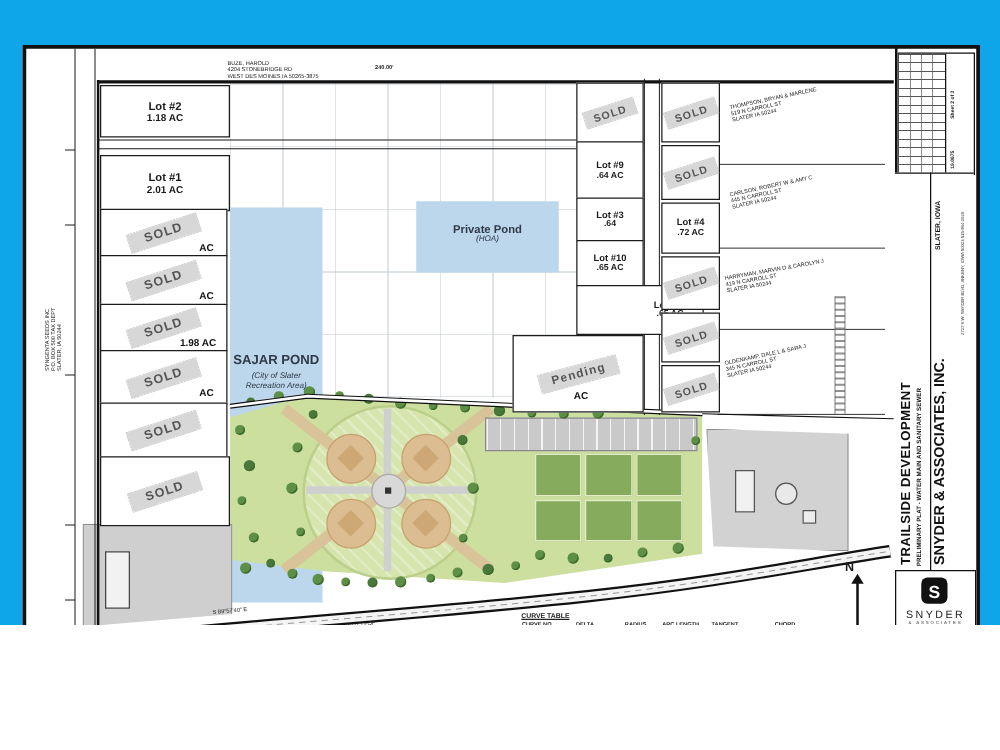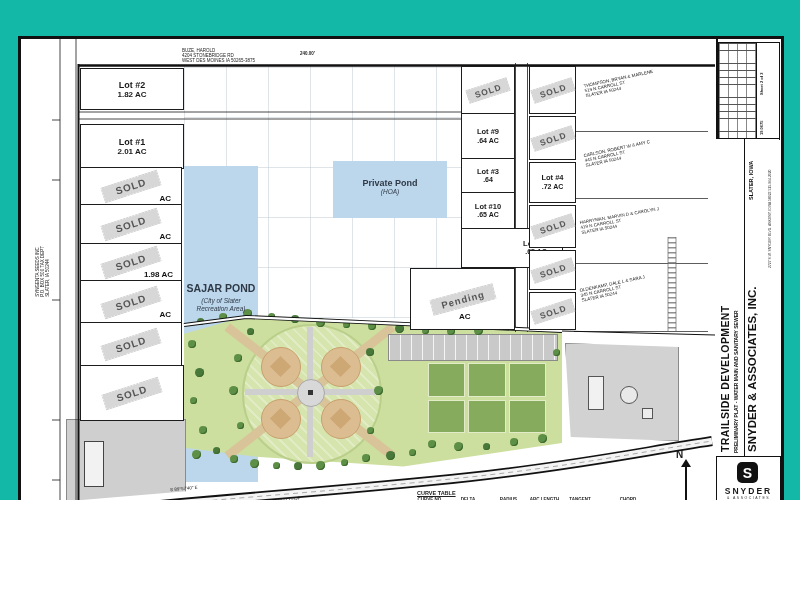--- a/index.html
+++ b/index.html
@@ -1,16 +1,16 @@
 <!DOCTYPE html>
 <html><head>
 <meta charset="utf-8">
 <style>
   html,body{margin:0;padding:0;background:#fff;}
-  #stage{position:relative;width:800px;height:500px;background:#14b8a6;overflow:hidden;
+  #stage{position:relative;width:800px;height:500px;background:#0ea5e9;overflow:hidden;
          font-family:"Liberation Sans",sans-serif;color:#1a1a1a;}
   .abs{position:absolute;}
   
   #sheet{position:absolute;left:18px;top:36px;width:760px;height:506px;border:3px solid #111;background:#fff;}
   #pageedge{position:absolute;left:0;top:587px;width:800px;height:2px;background:#e2e2e2;}
   
   .lot{position:absolute;background:#fff;border:1.5px solid #1c1c1c;display:flex;flex-direction:column;
        align-items:center;justify-content:center;text-align:center;}
   .lot .nm{font-weight:bold;font-size:9px;line-height:10px;}
   .lot .ar{font-weight:bold;font-size:8px;line-height:9px;}
@@ -177,21 +177,21 @@
       <path d="M78 513 C 210 499, 330 492, 470 477 C 580 465, 640 452, 712 441" stroke="#111" stroke-width="10"></path>
       <path d="M78 513 C 210 499, 330 492, 470 477 C 580 465, 640 452, 712 441" stroke="#f4f4f4" stroke-width="6.5"></path>
       <path d="M78 513 C 210 499, 330 492, 470 477 C 580 465, 640 452, 712 441" stroke="#888" stroke-width="0.7" stroke-dasharray="5 4"></path>
       <path d="M48 528 L262 506" stroke="#333" stroke-width="9" stroke-dasharray="1.5 4.5"></path>
       <path d="M48 528 L262 506" stroke="#333" stroke-width="1.2"></path>
     </g>
   </svg>
 
   <div class="lot" style="left:80px;top:68px;width:102px;height:40px;">
     <span class="nm">Lot #2</span>
-    <span class="ar">1.82 AC</span>
+    <span class="ar">1.18 AC</span>
   </div>
   <div class="lot" style="left:80px;top:124px;width:102px;height:43px;align-items:center;">
     <span class="nm">Lot #1</span>
     <span class="ar">2.01 AC</span>
   </div>
   <div class="lot" style="left:80px;top:167px;width:100px;height:37px;">
     <div class="stamp" style="width:58px;height:15px;font-size:10px;">
         <span>SOLD</span>
       </div>
     <span class="frag" style="right:10px;bottom:2px;">AC</span>
@@ -384,21 +384,21 @@
   <div class="abs" style="left:744px;top:138px;width:1px;height:318px;background:#111;"></div>
   <div class="vup" style="left:719px;top:312px;height:140px;font-size:10.5px;letter-spacing:.4px;">TRAILSIDE DEVELOPMENT</div>
   <div class="vup" style="left:733px;top:303px;height:150px;font-size:5px;">PRELIMINARY PLAT - WATER MAIN AND SANITARY SEWER</div>
   <div class="vup" style="left:748px;top:150px;height:50px;font-size:5.5px;">SLATER, IOWA</div>
   <div class="vup" style="left:746px;top:280px;height:172px;font-size:11.5px;">SNYDER &amp; ASSOCIATES, INC.</div>
   <div class="vup" style="left:768px;top:148px;height:120px;font-size:3.4px;font-weight:normal;color:#333;">2727 S.W. SNYDER BLVD.  ANKENY, IOWA 50023  515-964-2020</div>
   <div class="tb-box" style="left:716px;top:456px;width:63px;height:76px;">
     <div class="abs" style="left:20px;top:5px;width:21px;height:21px;background:#111;border-radius:5px;display:flex;align-items:center;justify-content:center;">
       <span style="color:#fff;font-weight:bold;font-size:14px;line-height:14px;">S</span>
     </div>
-    <div class="abs" style="left:0;top:29px;width:63px;text-align:center;font-weight:bold;font-size:8.5px;letter-spacing:2px;">SNYDER</div>
+    <div class="abs" style="left:0;top:29px;width:63px;text-align:center;font-weight:normal;font-size:8.5px;letter-spacing:2px;">SNYDER</div>
     <div class="abs" style="left:0;top:39px;width:63px;text-align:center;font-size:3.5px;letter-spacing:1.5px;color:#333;">&amp; ASSOCIATES</div>
     <div class="abs" style="left:0;top:46px;width:63px;height:1px;background:#111;"></div>
     <div class="abs" style="left:2px;top:48px;width:59px;display:flex;justify-content:space-between;align-items:center;">
       <span style="font-size:3.8px;color:#333;">Project No:</span>
       <span style="font-size:4.5px;font-weight:bold;">19.0675</span>
     </div>
     <div class="abs" style="left:0;top:56px;width:63px;height:1px;background:#111;"></div>
     <div class="abs" style="left:0;top:59px;width:63px;text-align:center;font-size:6px;font-weight:bold;">Sheet 2 of 3</div>
   </div>
 

